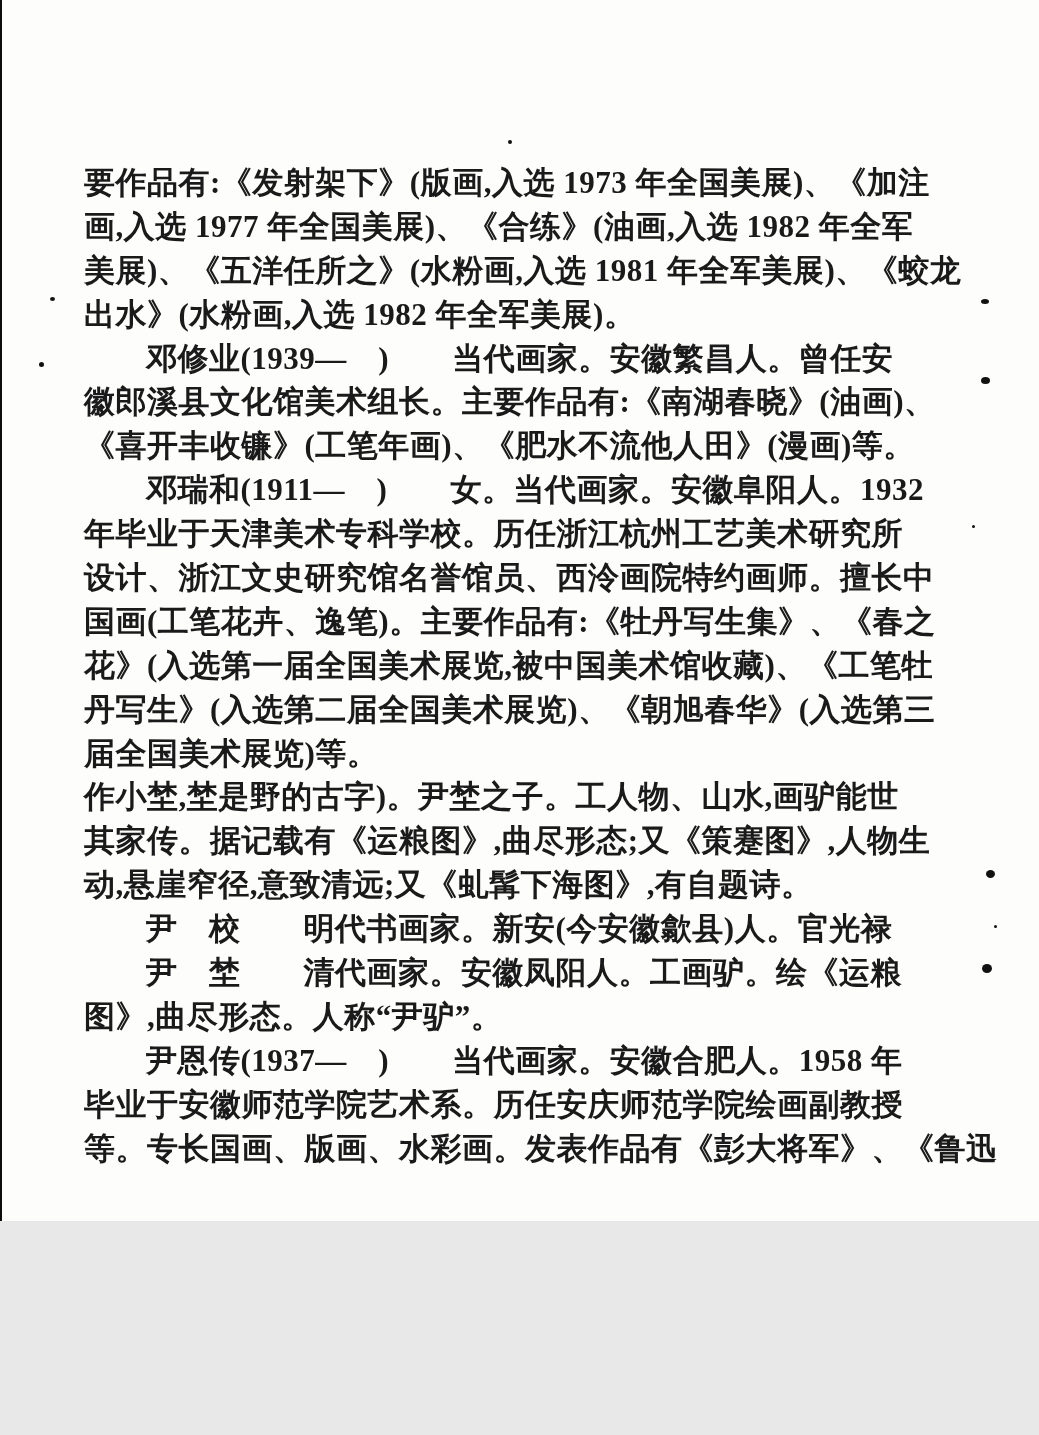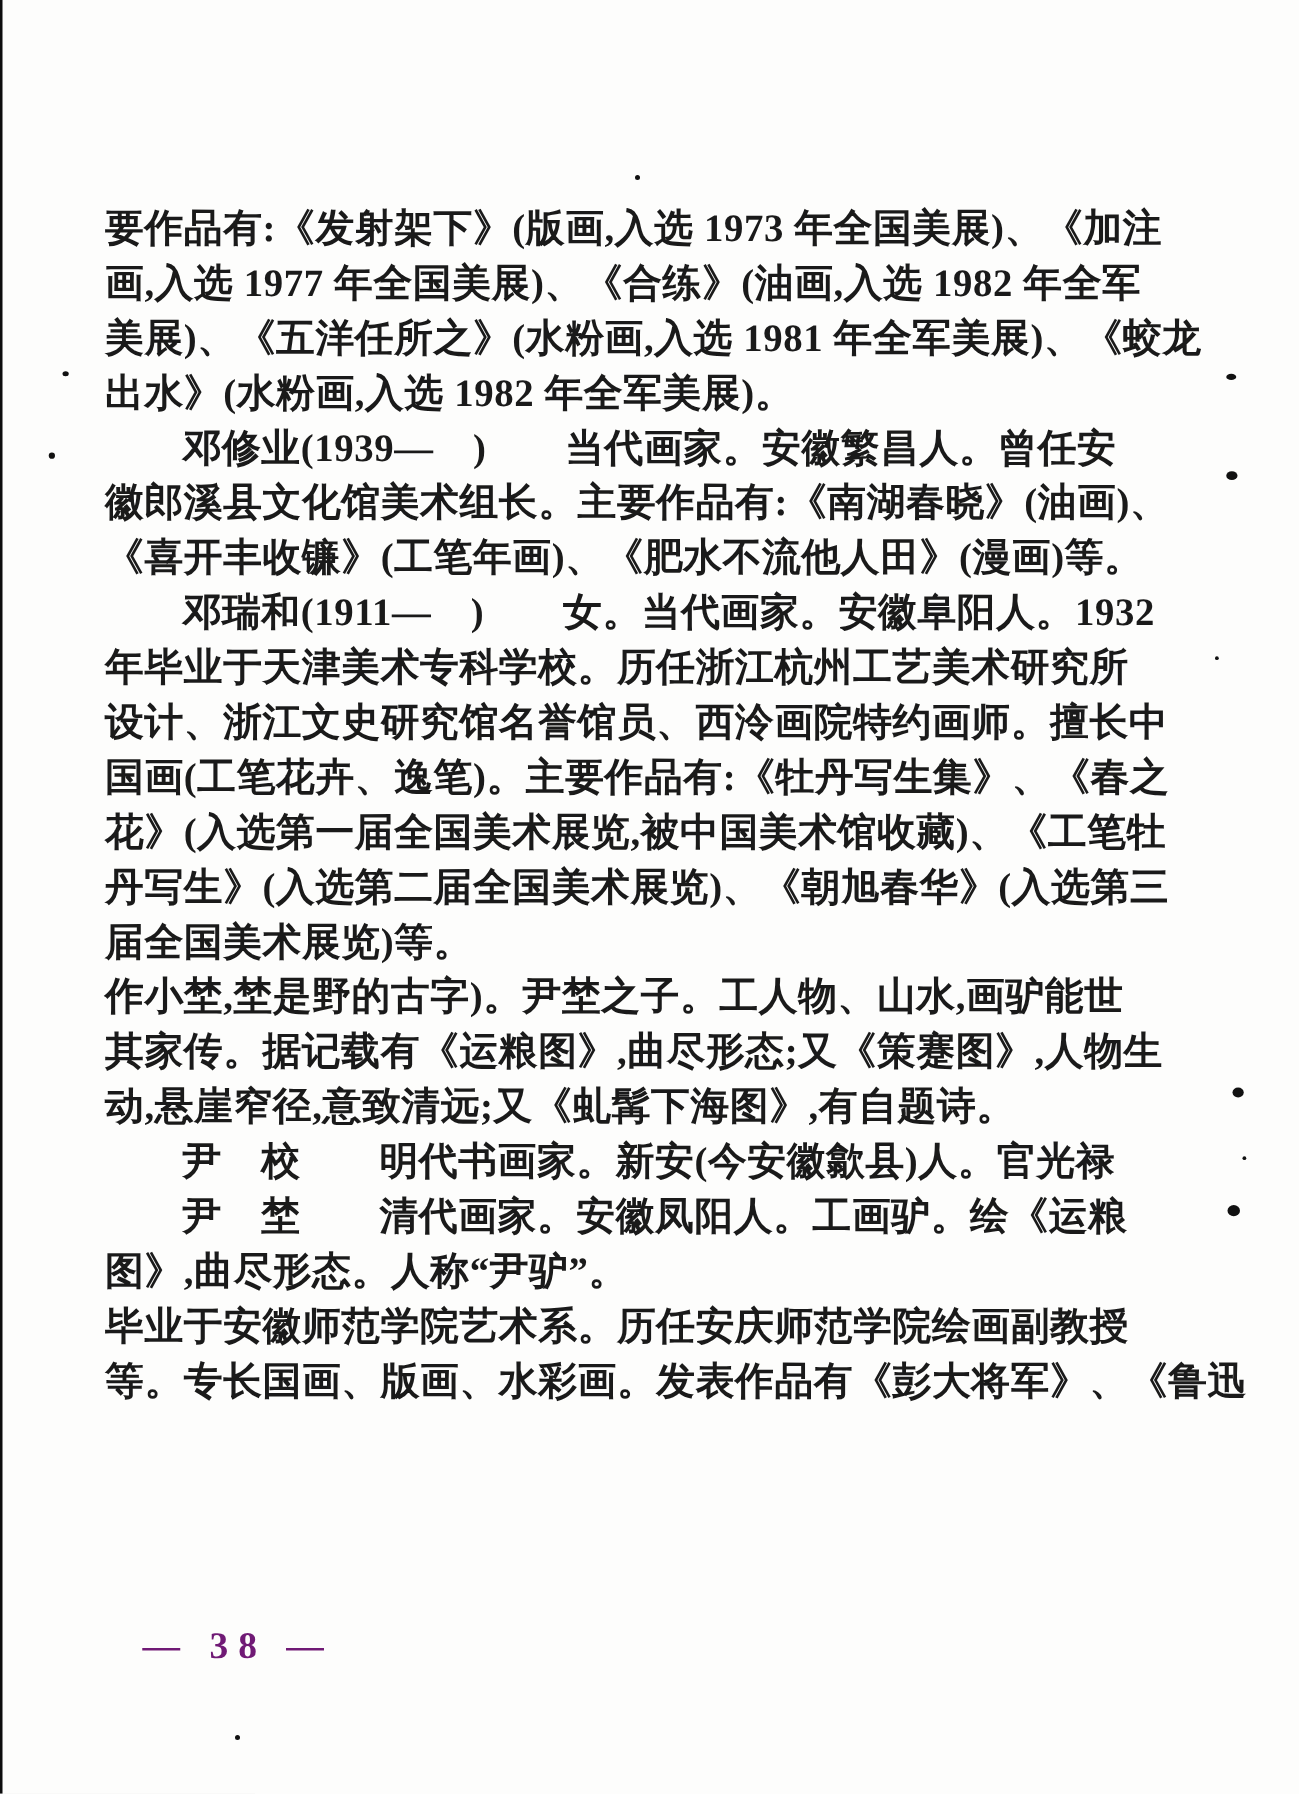--- a/index.html
+++ b/index.html
@@ -3,21 +3,21 @@
 <meta charset="utf-8">
 <style>
   html,body{margin:0;padding:0;}
   body{
     background:#e8e8e8;
     font-family:"Liberation Serif","DejaVu Serif",serif;
   }
   .page{
     position:relative;
     width:1039px;
-    height:1435px;
+    height:1221px;
     background:#fdfdfc;
     overflow:hidden;
     color:#1a1a1a;
   }
   
   .edge-line{
     position:absolute;
     left:0;top:0;
     width:2px;height:100%;
     background:#0d0d0d;
@@ -81,20 +81,21 @@
       <div class="line">国画(工笔花卉、逸笔)。主要作品有:《牡丹写生集》、《春之</div>
       <div class="line">花》(入选第一届全国美术展览,被中国美术馆收藏)、《工笔牡</div>
       <div class="line">丹写生》(入选第二届全国美术展览)、《朝旭春华》(入选第三</div>
       <div class="line last">届全国美术展览)等。</div>
       <div class="line">作小埜,埜是野的古字)。尹埜之子。工人物、山水,画驴能世</div>
       <div class="line">其家传。据记载有《运粮图》,曲尽形态;又《策蹇图》,人物生</div>
       <div class="line last">动,悬崖窄径,意致清远;又《虬髯下海图》,有自题诗。</div>
       <div class="line indent"><span class="head">尹　校</span>　　明代书画家。新安(今安徽歙县)人。官光禄</div>
       <div class="line indent"><span class="head">尹　埜</span>　　清代画家。安徽凤阳人。工画驴。绘《运粮</div>
       <div class="line last">图》,曲尽形态。人称“尹驴”。</div>
+      <div class="line indent"><span class="head">尹恩传</span>(1937—　)　　当代画家。安徽合肥人。1958 年</div>
       <div class="line">毕业于安徽师范学院艺术系。历任安庆师范学院绘画副教授</div>
       <div class="line">等。专长国画、版画、水彩画。发表作品有《彭大将军》、《鲁迅</div>
     </div>
 
   <div class="page-number">— 38 —</div>
 <div class="speck" style="left: 508px; top: 140px; width: 4px; height: 4px;"></div>
     <div class="speck" style="left: 50px; top: 297px; width: 5px; height: 4px;"></div>
     <div class="speck" style="left: 39px; top: 362px; width: 5px; height: 5px;"></div>
     <div class="speck" style="left: 981px; top: 299px; width: 8px; height: 5px;"></div>
     <div class="speck" style="left: 981px; top: 377px; width: 9px; height: 7px;"></div>

